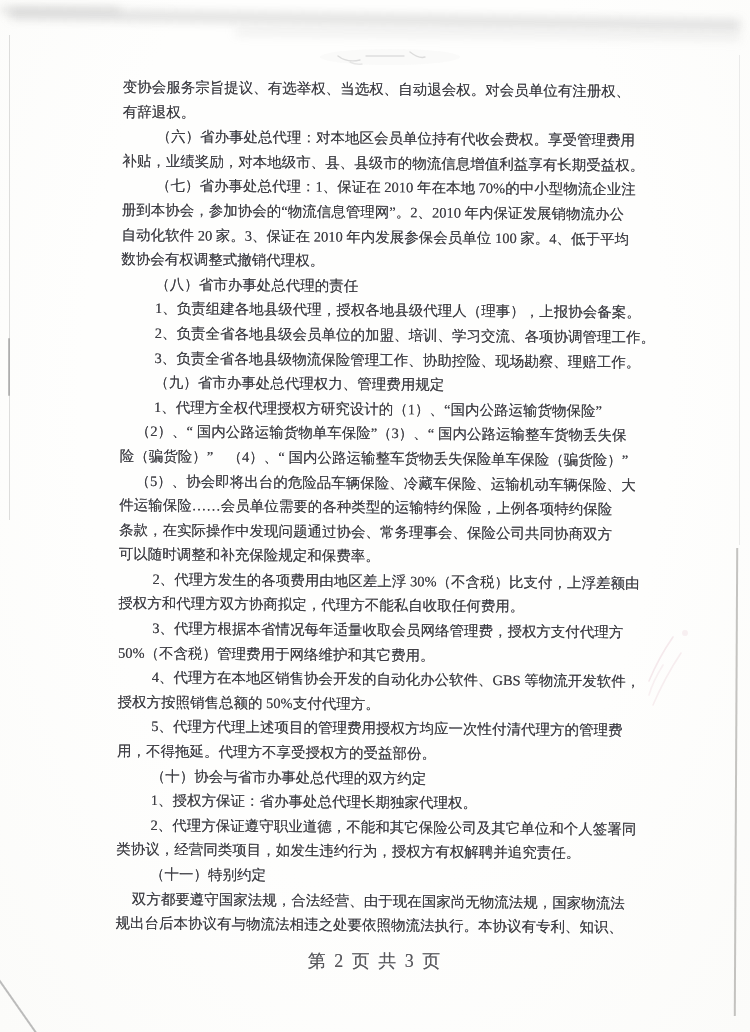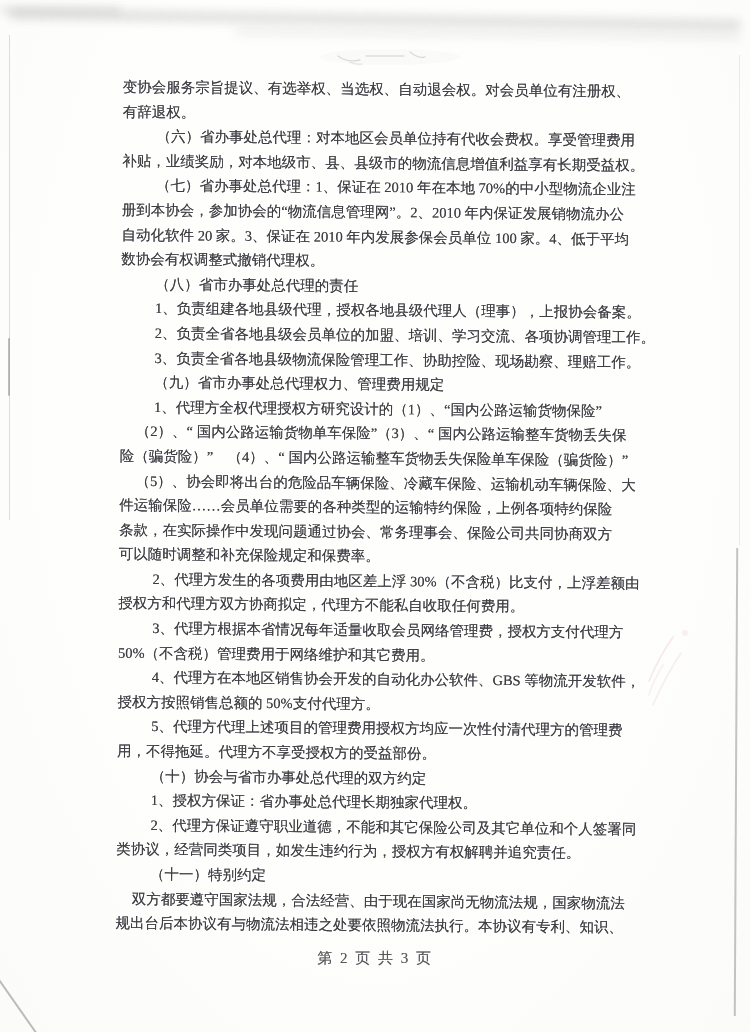--- a/index.html
+++ b/index.html
@@ -70,21 +70,21 @@
     white-space:nowrap;
     letter-spacing:0;
     text-shadow:0 0 0.5px rgba(62,62,68,0.75);
   }
   .ind0{padding-left:0;}
   .ind1{padding-left:16px;}
   .ind2{padding-left:34px;}
   .footer{
     position:absolute;left:0;top:949px;width:100%;
     text-align:center;
-    font-size:15px;letter-spacing:2px;
+    font-size:18px;letter-spacing:2px;
     color:#57575c;
     text-shadow:0 0 0.5px rgba(87,87,92,0.6);
   }
 </style>
 </head>
 <body>
 
 <div class="page">
 
   <div class="shadow-a"></div>

